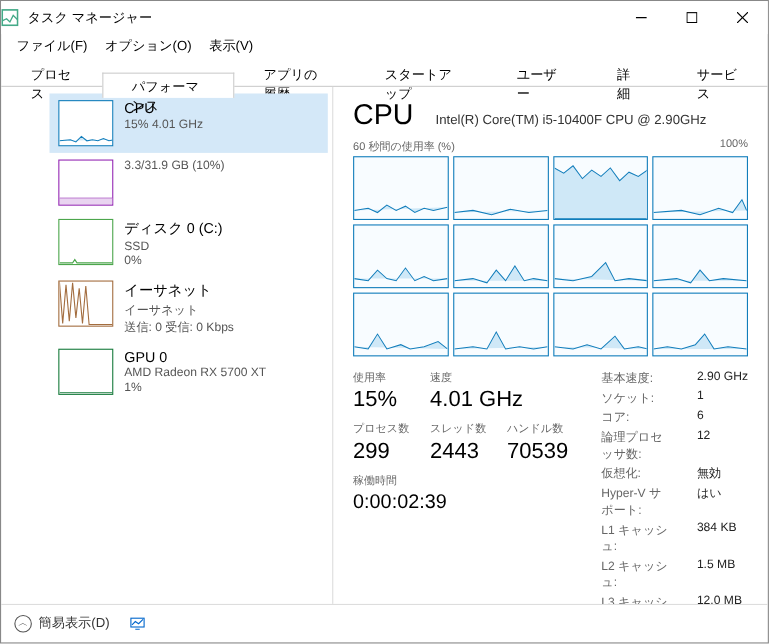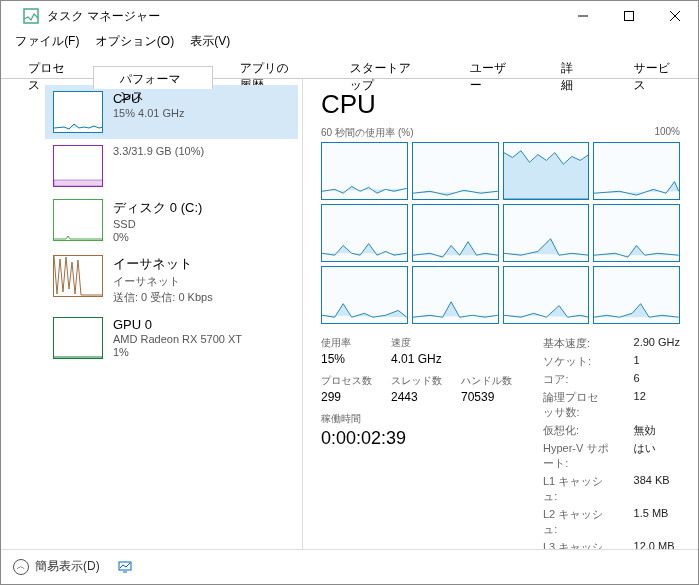--- a/index.html
+++ b/index.html
@@ -1,18 +1,18 @@
 <!DOCTYPE html>
 <html><head>
 <meta charset="utf-8">
 <style>
   * { box-sizing: border-box; margin: 0; padding: 0; }
   body { font-family: "Yu Gothic UI", "Meiryo", sans-serif; font-size: 12px; background: #f0f0f0; width: 699px; height: 585px; overflow: hidden; border: 1px solid #888; background: #fff; }
   
-  .titlebar { height: 30px; display: flex; align-items: center; padding: 0 0 0 22px; background: #fff; }
+  .titlebar { height: 30px; display: flex; align-items: center; padding: 0 0 0 0; background: #fff; }
   .titlebar .icon { width: 16px; height: 16px; margin-right: 8px; }
   .titlebar .title { flex: 1; font-size: 12px; }
   .winbtns { display: flex; }
   .winbtn { width: 46px; height: 30px; display: flex; align-items: center; justify-content: center; cursor: default; }
   
   .menubar { height: 22px; display: flex; padding: 0 6px; font-size: 12px; }
   .menuitem { padding: 2px 8px; cursor: default; }
   
   .tabbar { height: 26px; display: flex; border-bottom: 1px solid #ccc; font-size: 12px; padding-top: 2px; }
   .tab { padding: 4px 26px; border: 1px solid transparent; border-bottom: none; cursor: default; }
@@ -41,21 +41,21 @@
   .graph-label { display: flex; justify-content: space-between; font-size: 10px; color: #666; margin-bottom: 2px; }
   .graphgrid { display: grid; grid-template-columns: repeat(4, 1fr); grid-template-rows: repeat(3, 58px); gap: 4px; margin-bottom: 12px; }
   .gcell { border: 1px solid #117dbb; background: #f8fcff; position: relative; overflow: hidden; }
   .gcell svg { position: absolute; bottom: 0; left: 0; width: 100%; height: 100%; }
   
   .stats { display: flex; gap: 30px; }
   .statsL { display: flex; flex-direction: column; gap: 8px; }
   .statrow { display: flex; gap: 18px; }
   .statblock { min-width: 52px; }
   .statlbl { font-size: 10px; color: #666; }
-  .statval { font-size: 12px; font-weight: 400; margin-top: 2px; }
+  .statval { font-size: 20px; font-weight: 400; margin-top: 2px; }
   .uptime .statval { font-size: 18px; }
   
   .statsR { font-size: 11px; display: grid; grid-template-columns: auto auto; column-gap: 24px; row-gap: 3px; align-content: start; }
   .Rlabel { color: #666; }
   .Rval { color: #222; }
   
   .footer { height: 34px; border-top: 1px solid #ddd; display: flex; align-items: center; padding: 0 12px; gap: 18px; font-size: 12px; }
   .footbtn { display: flex; align-items: center; gap: 6px; cursor: default; color: #333; }
   .circle-chev { width: 16px; height: 16px; border: 1px solid #555; border-radius: 50%; display: flex; align-items: center; justify-content: center; font-size: 9px; }
   .link { color: #0066cc; }
@@ -163,20 +163,21 @@
           <div class="sidetitle">GPU 0</div>
           <div class="sidesub">AMD Radeon RX 5700 XT</div>
           <div class="sidesub">1%</div>
         </div>
     </div>
   </div>
 
   <div class="main">
     <div class="cpu-header">
       <div class="cpu-title">CPU</div>
+      <div class="cpu-model">Intel(R) Core(TM) i5-10400F CPU @ 2.90GHz</div>
     </div>
     <div class="graph-label">
       <span>60 秒間の使用率 (%)</span>
       <span>100%</span>
     </div>
     <div class="graphgrid">
       <div class="gcell">
           <svg viewBox="0 0 100 58" preserveAspectRatio="none">
             <polyline points="0,50 15,48 25,52 35,45 45,50 55,46 65,52 75,48 85,50 100,47" fill="#cfe8f7" stroke="#117dbb" stroke-width="1"></polyline>
           </svg>

